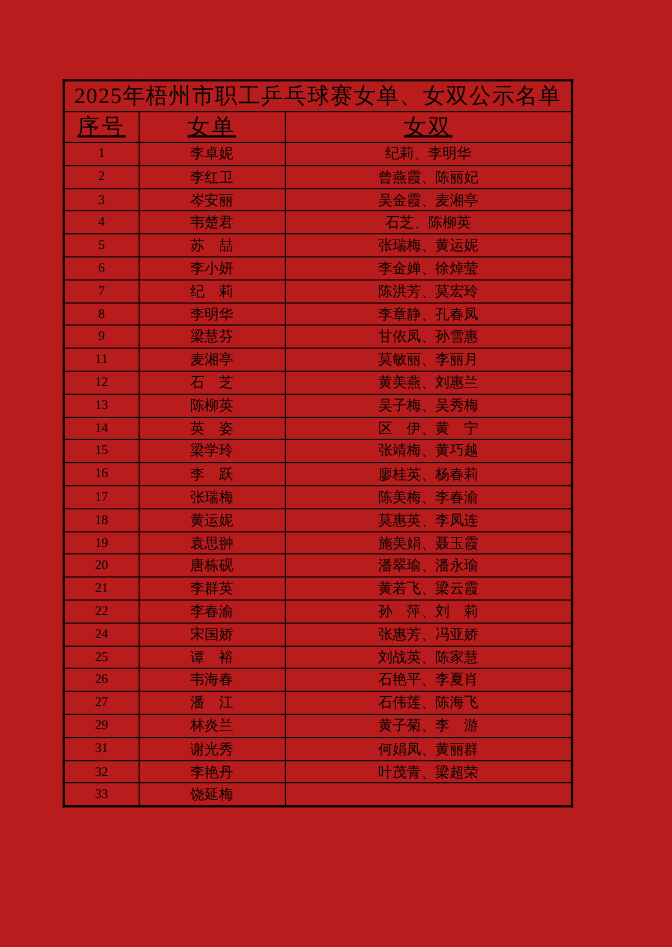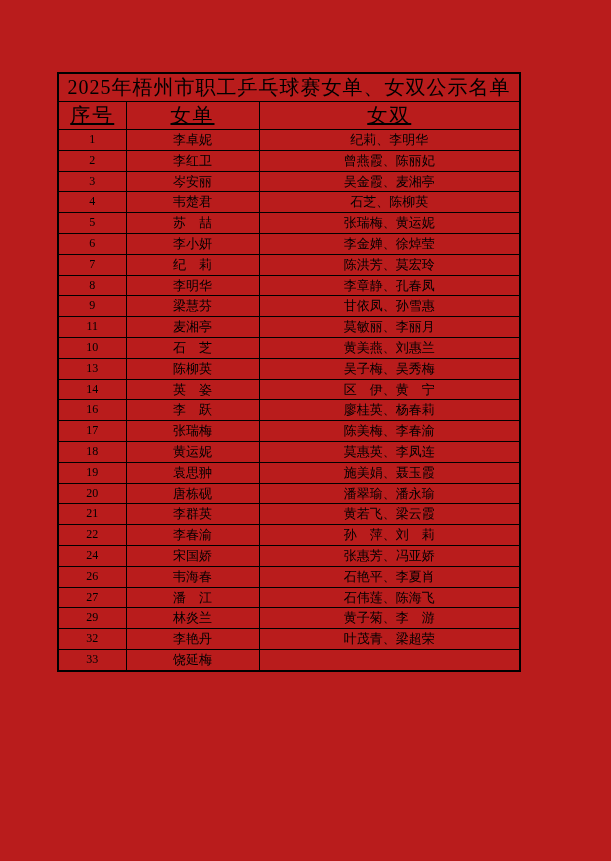--- a/index.html
+++ b/index.html
@@ -121,35 +121,40 @@
     <td class="no-cell">9</td>
     <td class="singles-cell">梁慧芬</td>
     <td class="doubles-cell">甘依凤、孙雪惠</td>
   </tr>
         <tr>
     <td class="no-cell">11</td>
     <td class="singles-cell">麦湘亭</td>
     <td class="doubles-cell">莫敏丽、李丽月</td>
   </tr>
         <tr>
-    <td class="no-cell">10</td>
+    <td class="no-cell">12</td>
     <td class="singles-cell">石　芝</td>
     <td class="doubles-cell">黄美燕、刘惠兰</td>
   </tr>
         <tr>
     <td class="no-cell">13</td>
     <td class="singles-cell">陈柳英</td>
     <td class="doubles-cell">吴子梅、吴秀梅</td>
   </tr>
         <tr>
     <td class="no-cell">14</td>
     <td class="singles-cell">英　姿</td>
     <td class="doubles-cell">区　伊、黄　宁</td>
   </tr>
         <tr>
+    <td class="no-cell">15</td>
+    <td class="singles-cell">梁学玲</td>
+    <td class="doubles-cell">张靖梅、黄巧越</td>
+  </tr>
+        <tr>
     <td class="no-cell">16</td>
     <td class="singles-cell">李　跃</td>
     <td class="doubles-cell">廖桂英、杨春莉</td>
   </tr>
         <tr>
     <td class="no-cell">17</td>
     <td class="singles-cell">张瑞梅</td>
     <td class="doubles-cell">陈美梅、李春渝</td>
   </tr>
         <tr>
@@ -176,33 +181,43 @@
     <td class="no-cell">22</td>
     <td class="singles-cell">李春渝</td>
     <td class="doubles-cell">孙　萍、刘　莉</td>
   </tr>
         <tr>
     <td class="no-cell">24</td>
     <td class="singles-cell">宋国娇</td>
     <td class="doubles-cell">张惠芳、冯亚娇</td>
   </tr>
         <tr>
+    <td class="no-cell">25</td>
+    <td class="singles-cell">谭　裕</td>
+    <td class="doubles-cell">刘战英、陈家慧</td>
+  </tr>
+        <tr>
     <td class="no-cell">26</td>
     <td class="singles-cell">韦海春</td>
     <td class="doubles-cell">石艳平、李夏肖</td>
   </tr>
         <tr>
     <td class="no-cell">27</td>
     <td class="singles-cell">潘　江</td>
     <td class="doubles-cell">石伟莲、陈海飞</td>
   </tr>
         <tr>
     <td class="no-cell">29</td>
     <td class="singles-cell">林炎兰</td>
     <td class="doubles-cell">黄子菊、李　游</td>
+  </tr>
+        <tr>
+    <td class="no-cell">31</td>
+    <td class="singles-cell">谢光秀</td>
+    <td class="doubles-cell">何娟凤、黄丽群</td>
   </tr>
         <tr>
     <td class="no-cell">32</td>
     <td class="singles-cell">李艳丹</td>
     <td class="doubles-cell">叶茂青、梁超荣</td>
   </tr>
         <tr>
     <td class="no-cell">33</td>
     <td class="singles-cell">饶延梅</td>
     <td class="doubles-cell"></td>

